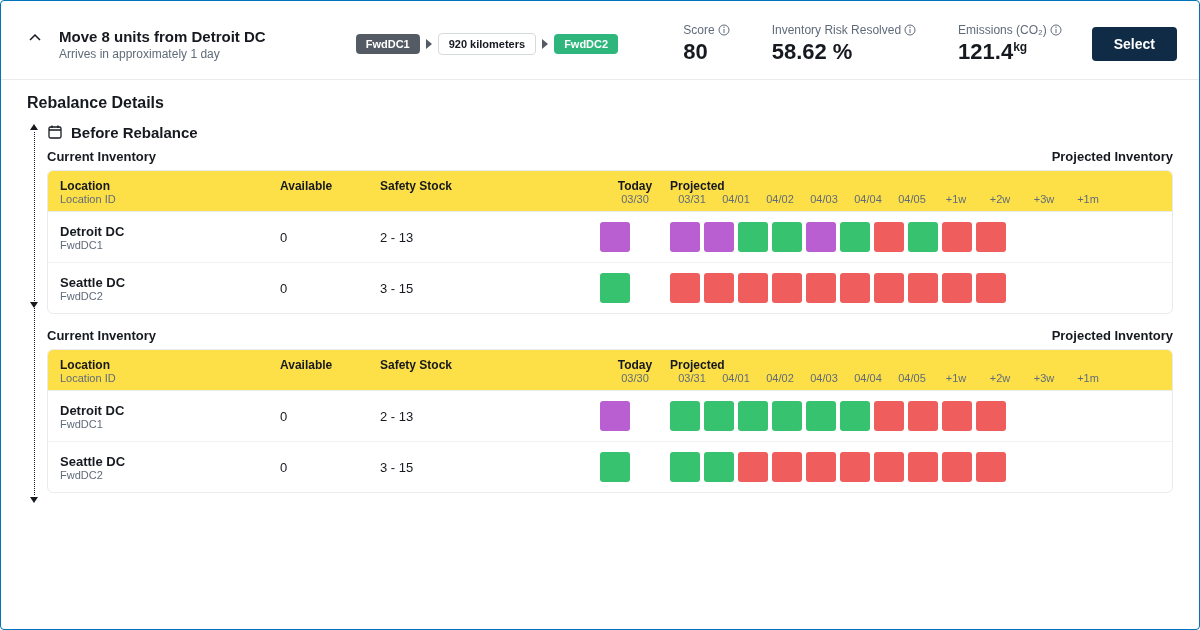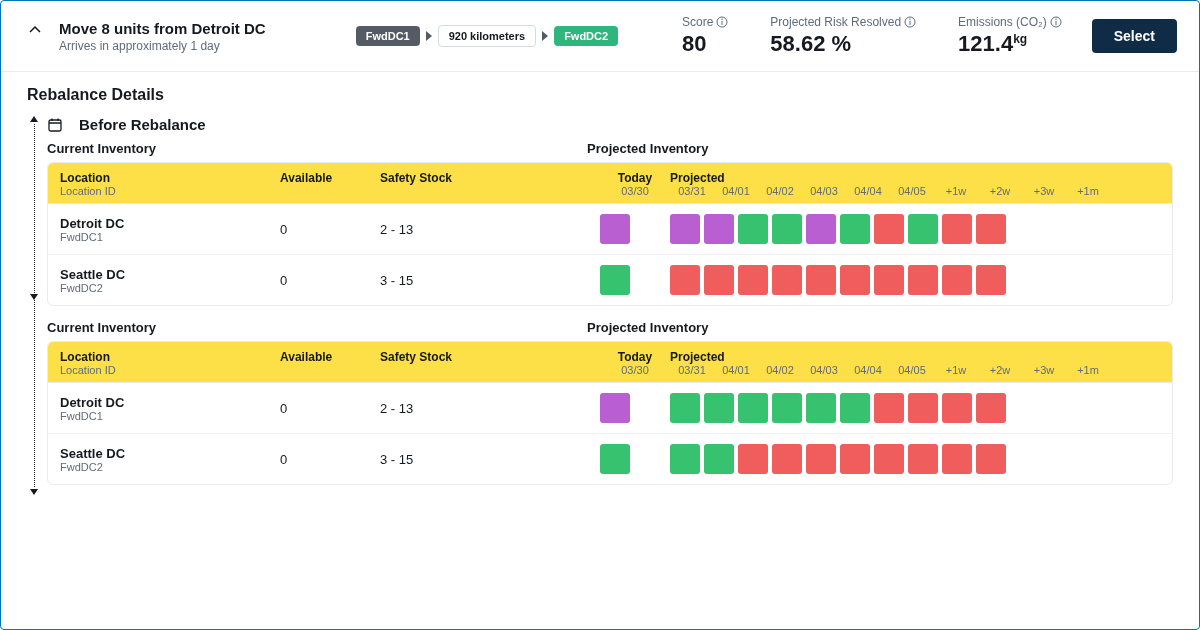--- a/index.html
+++ b/index.html
@@ -1,18 +1,18 @@
 <!DOCTYPE html>
 <html><head>
 <meta charset="utf-8">
 <style>
   * { box-sizing: border-box; margin: 0; padding: 0; }
   body { font-family: -apple-system, BlinkMacSystemFont, "Segoe UI", Arial, sans-serif; background: #fff; font-size: 13px; color: #16191f; }
   .frame { width: 1200px; height: 630px; border: 1.5px solid #0073bb; border-radius: 4px; overflow: hidden; position: relative; background:#fff; }
-  .header { display: flex; align-items: center; padding: 14px 22px 14px 28px; border-bottom: 1px solid #e9ebed; }
+  .header { display: flex; align-items: center; padding: 14px 22px 14px 28px; border-bottom: 1px solid #e9ebed; margin-top: 8px; }
   .chev { width: 12px; height: 12px; display: inline-block; margin-right: 18px; position:relative; top:-6px;}
   .chev svg { width:12px;height:12px; }
   .title { font-weight: 700; font-size: 15px; }
   .subtitle { font-size: 12px; color: #5f6b7a; margin-top:2px;}
   .route { display: flex; align-items: center; margin-left: 90px; gap:6px;}
   .pill { font-size: 11px; font-weight:700; padding: 4px 10px; border-radius: 4px; }
   .pill-dark { background: #545b64; color: #fff; }
   .pill-light { background: #fff; border:1px solid #d5dbdb; }
   .pill-green { background: #2eb67d; color: #fff; }
   .caret-r { width:0;height:0;border-top:5px solid transparent;border-bottom:5px solid transparent;border-left:6px solid #545b64;}
@@ -24,23 +24,23 @@
   .select-btn { background:#0f2b46; color:#fff; border:none; border-radius:4px; padding:9px 22px; font-size:14px; font-weight:700; margin-left:30px; cursor:pointer;}
   .body { padding: 14px 26px 0 26px; }
   .section-title { font-size:16px; font-weight:700; margin-bottom:12px;}
   .timeline { display:flex; }
   .tl-col { width:20px; position:relative; }
   .tl-line { position:absolute; left:7px; top:8px; bottom:8px; border-left:1.5px dotted #16191f;}
   .tl-arrow-t { position:absolute; left:3px; top:0; width:0;height:0;border-left:4px solid transparent;border-right:4px solid transparent;border-bottom:6px solid #16191f;}
   .tl-arrow-b { position:absolute; left:3px; bottom:0; width:0;height:0;border-left:4px solid transparent;border-right:4px solid transparent;border-top:6px solid #16191f;}
   .tl-arrow-m { position:absolute; left:3px; top:47%; width:0;height:0;border-left:4px solid transparent;border-right:4px solid transparent;border-top:6px solid #16191f;}
   .phase { flex:1; }
-  .phase-head { display:flex; align-items:flex-end; gap:16px; font-size:15px; font-weight:700; margin-bottom:4px;}
+  .phase-head { display:flex; align-items:flex-start; gap:8px; font-size:15px; font-weight:700; margin-bottom:4px;}
   .phase-icon { width:16px;height:16px; }
-  .sub-head { display:flex; }
+  .sub-head { display:flex;justify-content:space-between; }
   .sub-head .left-h { width:540px; font-weight:700; font-size:13px; margin:4px 0 6px 0;}
   .sub-head .right-h { font-weight:700; font-size:13px; margin:4px 0 6px 0;}
   .table { border:1px solid #e9ebed; border-radius:6px; overflow:hidden; margin-bottom:10px;}
   .thead { display:flex; background:#fde047; border-bottom:1px solid #e9ebed; padding:8px 12px 6px 12px; font-size:12px;}
   .col-loc { width:220px; }
   .col-av { width:100px; }
   .col-ss { width:140px; }
   .col-today { width:70px; text-align:center;}
   .col-proj-head { flex:1; }
   .proj-dates { display:flex; }
@@ -86,21 +86,21 @@
           <span class="info-ico"><svg viewBox="0 0 12 12">
                 <circle cx="6" cy="6" r="5" fill="none" stroke="#5f6b7a"></circle>
                 <line x1="6" y1="5" x2="6" y2="9" stroke="#5f6b7a"></line>
                 <circle cx="6" cy="3.2" r="0.7" fill="#5f6b7a"></circle>
               </svg></span>
         </div>
         <div class="metric-value">80</div>
       </div>
       <div>
         <div class="metric-label">
-            <span>Projected Risk Resolved</span>
+            <span>Inventory Risk Resolved</span>
           <span class="info-ico"><svg viewBox="0 0 12 12">
                 <circle cx="6" cy="6" r="5" fill="none" stroke="#5f6b7a"></circle>
                 <line x1="6" y1="5" x2="6" y2="9" stroke="#5f6b7a"></line>
                 <circle cx="6" cy="3.2" r="0.7" fill="#5f6b7a"></circle>
               </svg></span>
         </div>
         <div class="metric-value">58.62 %</div>
       </div>
       <div>
         <div class="metric-label">

